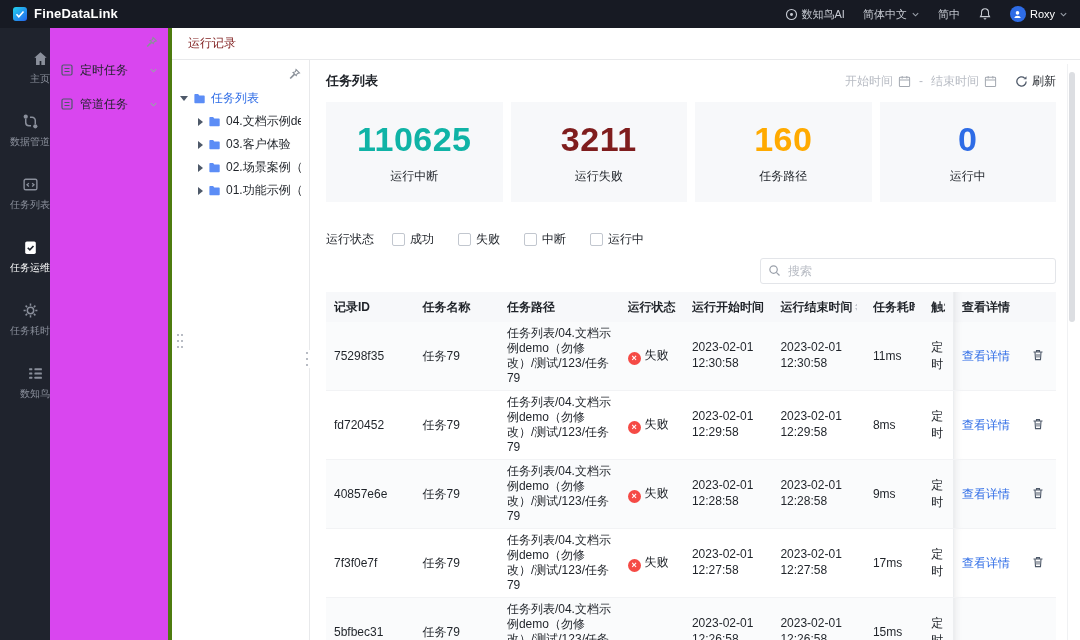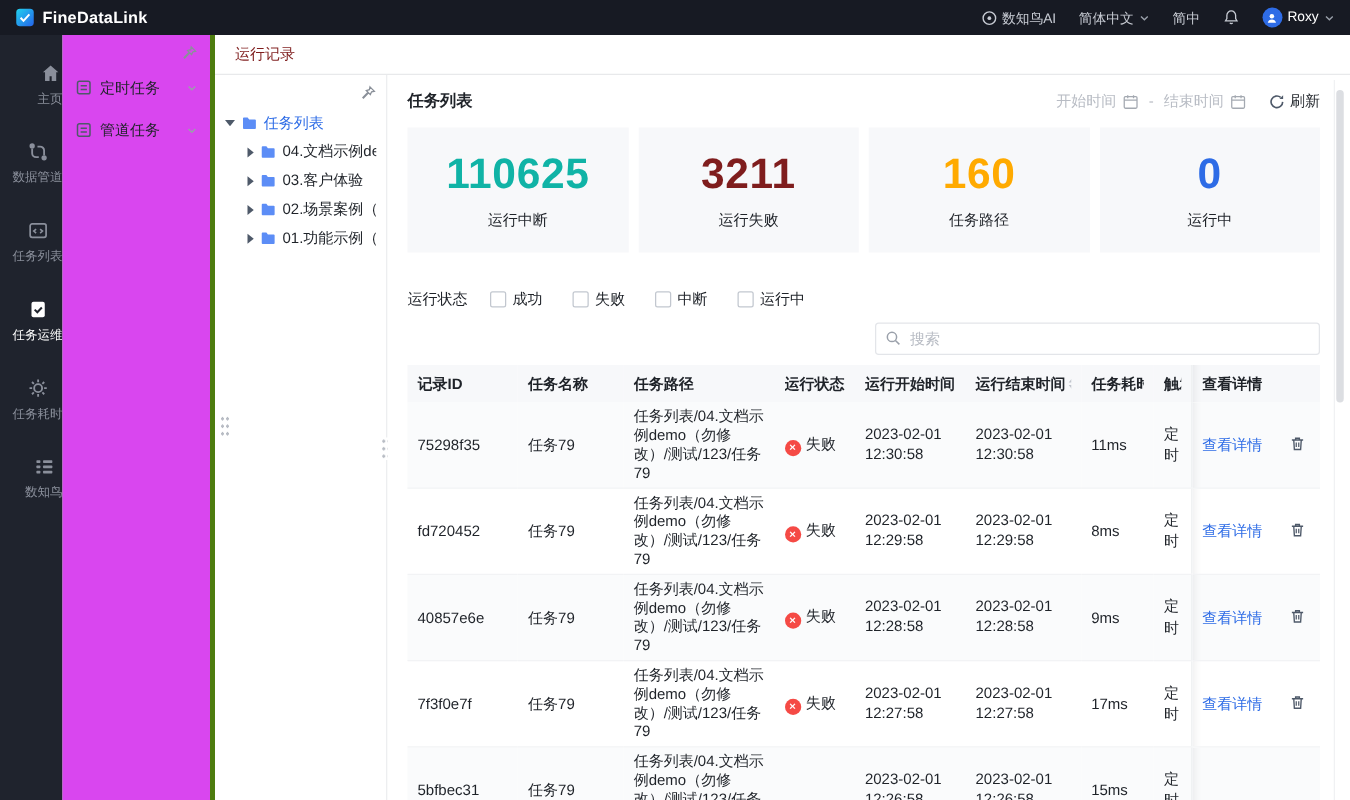--- a/index.html
+++ b/index.html
@@ -64,21 +64,21 @@
   .stat-value { font-size:34px; font-weight:bold; letter-spacing:.5px; }
   .stat-label { font-size:12px; color:#1f2329; }
 
   .filters { margin-top:22px; }
   .filter-row { display:flex; align-items:center; height:30px; }
   .filter-label { margin-right:18px; }
   .cb-item { display:flex; align-items:center; gap:5px; margin-right:24px; cursor:pointer;text-align:right; }
   .cb { width:13px; height:13px; border:1px solid #c2c7cf; border-radius:2px; background:#fff; }
 
   .search-row { display:flex; justify-content:flex-end; margin:4px 0 8px; }
-  .search-wrap { position:relative; width:356px; }
+  .search-wrap { position:relative; width:296px; }
   .search-wrap svg { position:absolute; left:8px; top:6px; width:13px; height:13px; color:#9aa0aa; }
   .search-input { width:100%; height:26px; border:1px solid #e3e5e9; border-radius:3px; padding:0 8px 0 27px; font-size:12px; outline:none; font-family:inherit; color:#1f2329; }
   .search-input::placeholder { color:#b8bcc4; }
 
   
   table.grid { width:100%; border-collapse:collapse; table-layout:fixed; }
   .grid thead th { background:#f7f8fa; font-weight:bold; font-size:12px; text-align:left; height:30px; padding:0 8px; color:#1f2329; }
   .th-flex { display:flex; align-items:center; gap:3px; overflow:hidden; white-space:nowrap; }
   .sort { display:inline-flex; flex-direction:column; gap:2px; }
   .sort i { display:block; width:0; height:0; border-left:3.5px solid transparent; border-right:3.5px solid transparent; }

